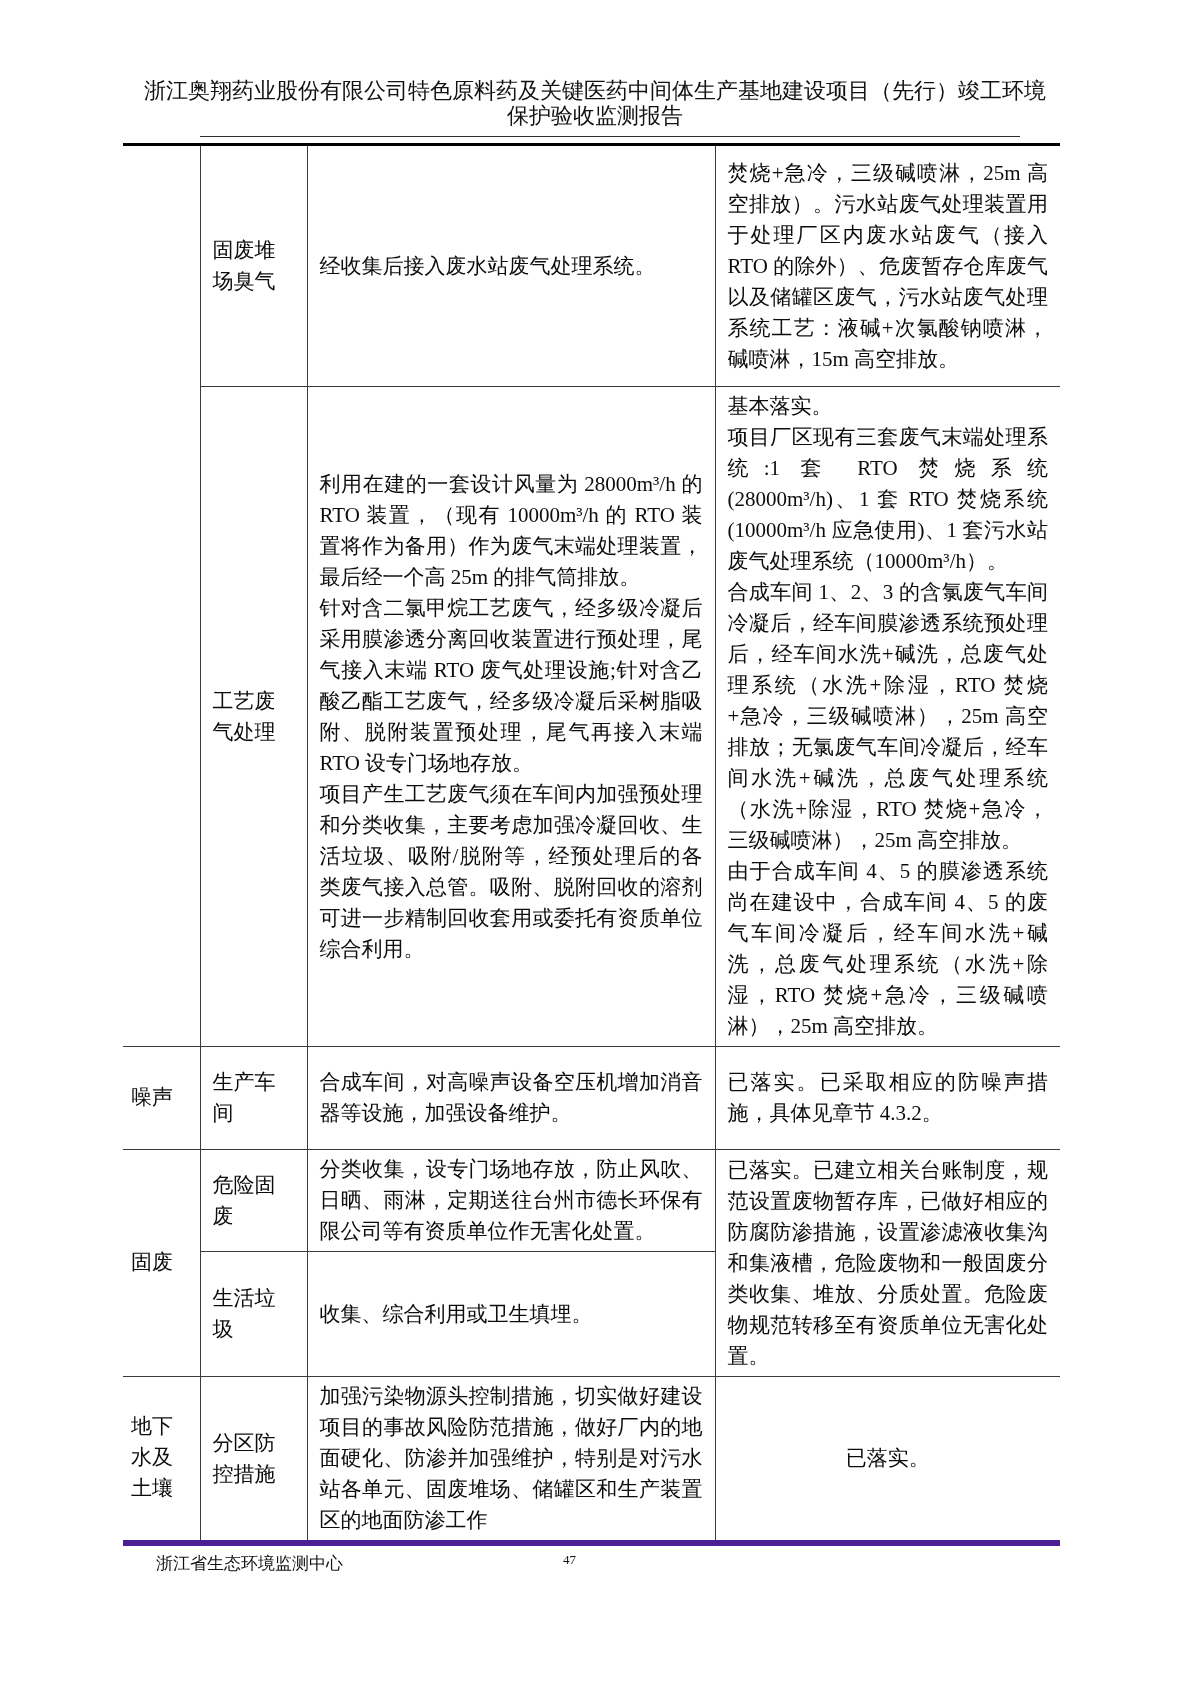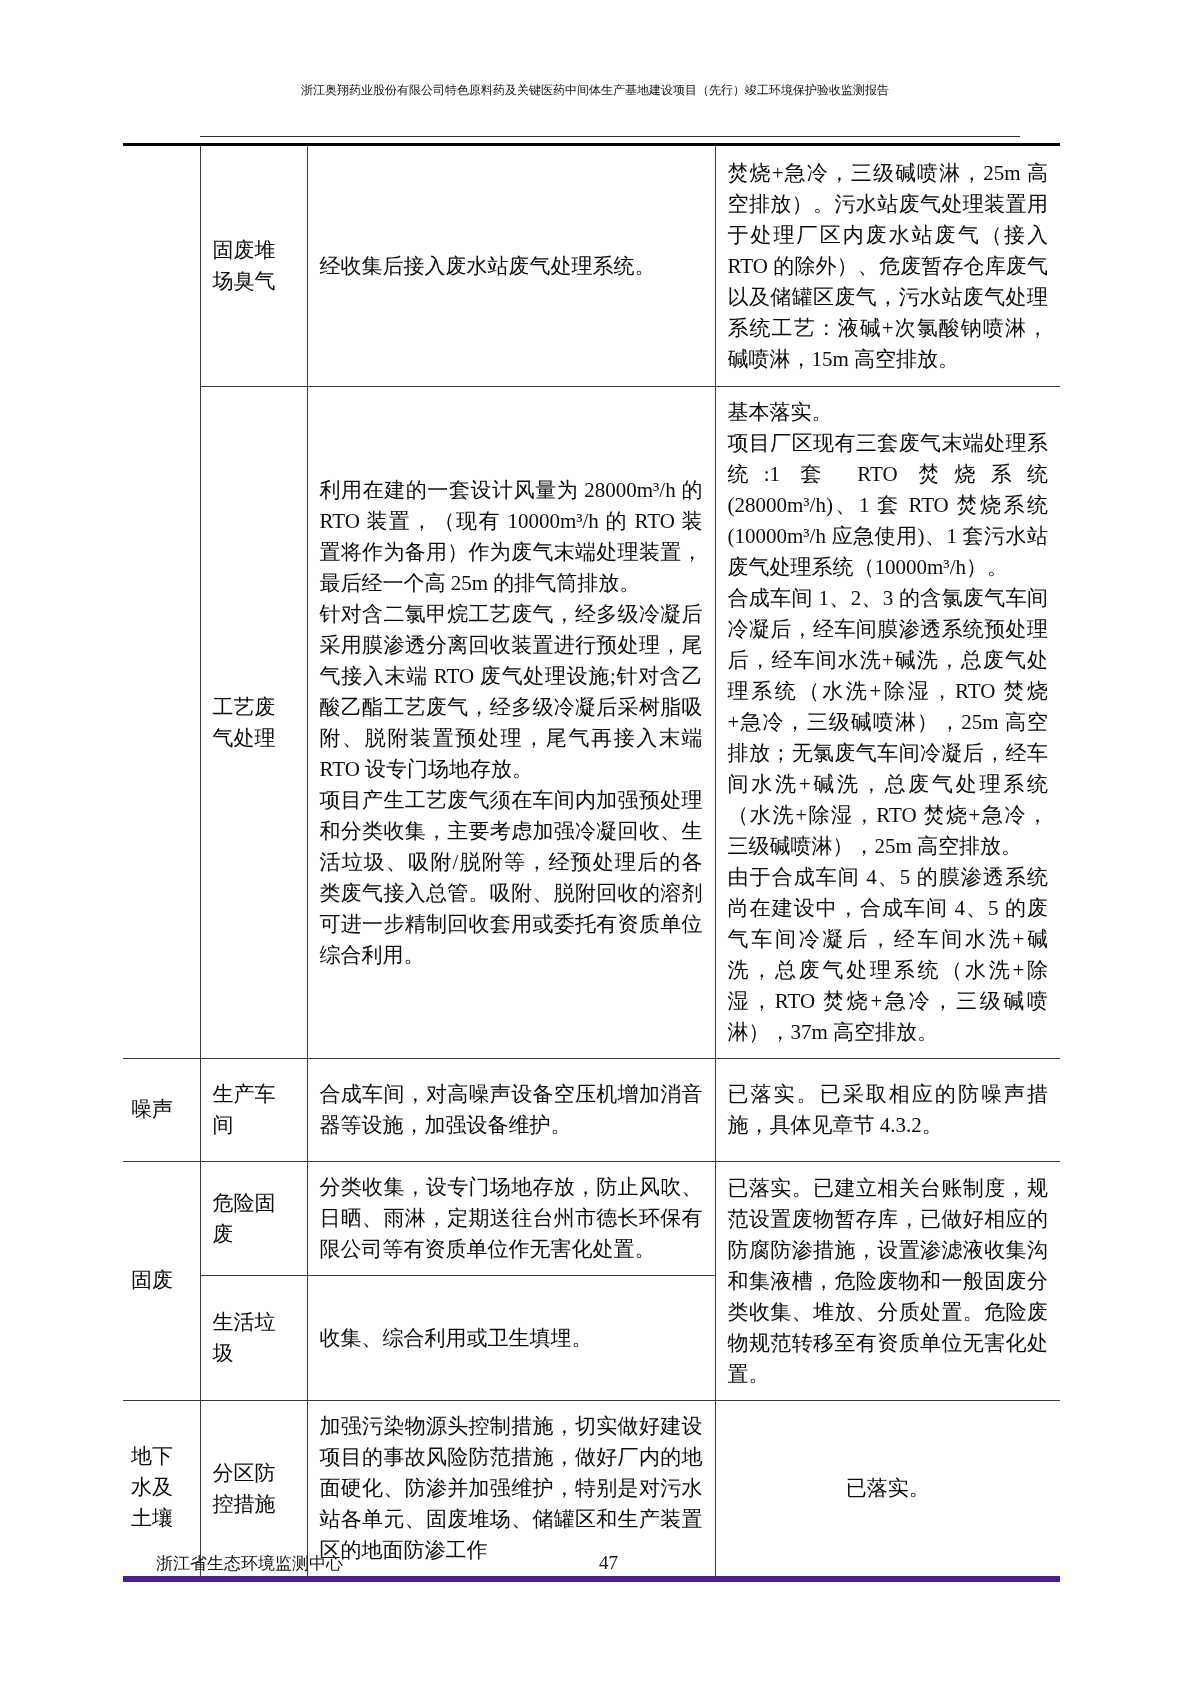--- a/index.html
+++ b/index.html
@@ -3,53 +3,53 @@
 <meta charset="utf-8">
 <style>
   html,body{margin:0;padding:0;}
   body{
     width:1190px;height:1683px;position:relative;background:#ffffff;
     font-family:"Liberation Serif","DejaVu Serif",serif;color:#000;
     -webkit-font-smoothing:antialiased;
   }
   .page-header{
     position:absolute;top:78px;left:143px;width:904px;
-    text-align:center;font-size:12px;line-height:25px;color:#111;
+    text-align:center;font-size:22px;line-height:25px;color:#111;
   }
   .header-rule{
     position:absolute;top:136px;left:200px;width:820px;height:0;
     border-top:1.5px solid #2f2f2f;
   }
   table.report{
     position:absolute;top:143px;left:123px;width:937px;
     border-collapse:collapse;table-layout:fixed;
   }
   table.report td{
     border:1.2px solid #3a3a3a;
     font-size:21px;line-height:31px;color:#0c0c0c;
-    padding:10px 12px;vertical-align:middle;overflow:hidden;
+    padding:4px 12px;vertical-align:middle;overflow:hidden;
   }
   table.report td.first-col{border-left:none;padding:2px 8px;font-family:Liberation Mono, monospace;}
   table.report td.last-col{border-right:none;}
   table.report tr.top-row td{border-top:3px solid #000;}
   table.report tr.bottom-row td,
   table.report td.bottom-edge{border-bottom:6px solid #4c1d95;}
   td.label-cell{vertical-align:middle;}
   td.text-cell{text-align:justify;text-justify:inter-character;}
   td.v-top{vertical-align:top;padding-top:6px;}
   td.center-cell{text-align:center;vertical-align:middle;}
   .para{margin:0;}
   .bold{font-weight:normal;}
   .page-footer-org{
     position:absolute;top:1552px;left:156px;
     font-size:17px;color:#111;
   }
   .page-footer-num{
     position:absolute;top:1552px;left:563px;
-    font-size:19px;color:#111;margin-left:36px;
+    font-size:13px;color:#111;
   }
 </style>
 </head>
 <body>
 
 <div class="page-header">浙江奥翔药业股份有限公司特色原料药及关键医药中间体生产基地建设项目（先行）竣工环境保护验收监测报告</div>
 <div class="header-rule"></div>
 
 <table class="report">
   <colgroup>
@@ -75,21 +75,21 @@
     <td class="label-cell"><span>工艺废气处理</span></td>
     <td class="text-cell v-top">
       <p class="para">利用在建的一套设计风量为 28000m³/h 的 RTO 装置，（现有 10000m³/h 的 RTO 装置将作为备用）作为废气末端处理装置，最后经一个高 25m 的排气筒排放。</p>
       <p class="para">针对含二氯甲烷工艺废气，经多级冷凝后采用膜渗透分离回收装置进行预处理，尾气接入末端 RTO 废气处理设施;针对含乙酸乙酯工艺废气，经多级冷凝后采树脂吸附、脱附装置预处理，尾气再接入末端 RTO 设专门场地存放。</p>
       <p class="para">项目产生工艺废气须在车间内加强预处理和分类收集，主要考虑加强冷凝回收、生活垃圾、吸附/脱附等，经预处理后的各类废气接入总管。吸附、脱附回收的溶剂可进一步精制回收套用或委托有资质单位综合利用。</p>
     </td>
     <td class="last-col text-cell v-top">
       <p class="para bold">基本落实。</p>
       <p class="para">项目厂区现有三套废气末端处理系统:1 套 RTO 焚烧系统(28000m³/h)、1 套 RTO 焚烧系统(10000m³/h 应急使用)、1 套污水站废气处理系统（10000m³/h）。</p>
       <p class="para">合成车间 1、2、3 的含氯废气车间冷凝后，经车间膜渗透系统预处理后，经车间水洗+碱洗，总废气处理系统（水洗+除湿，RTO 焚烧+急冷，三级碱喷淋），25m 高空排放；无氯废气车间冷凝后，经车间水洗+碱洗，总废气处理系统（水洗+除湿，RTO 焚烧+急冷，三级碱喷淋），25m 高空排放。</p>
-      <p class="para">由于合成车间 4、5 的膜渗透系统尚在建设中，合成车间 4、5 的废气车间冷凝后，经车间水洗+碱洗，总废气处理系统（水洗+除湿，RTO 焚烧+急冷，三级碱喷淋），37m 高空排放。</p>
+      <p class="para">由于合成车间 4、5 的膜渗透系统尚在建设中，合成车间 4、5 的废气车间冷凝后，经车间水洗+碱洗，总废气处理系统（水洗+除湿，RTO 焚烧+急冷，三级碱喷淋），25m 高空排放。</p>
     </td>
   </tr>
 
   <tr style="height:103px">
     <td class="first-col label-cell"><span>噪声</span></td>
     <td class="label-cell"><span>生产车间</span></td>
     <td class="text-cell">
           <p class="para">合成车间，对高噪声设备空压机增加消音器等设施，加强设备维护。</p>
         </td>
     <td class="last-col text-cell">

